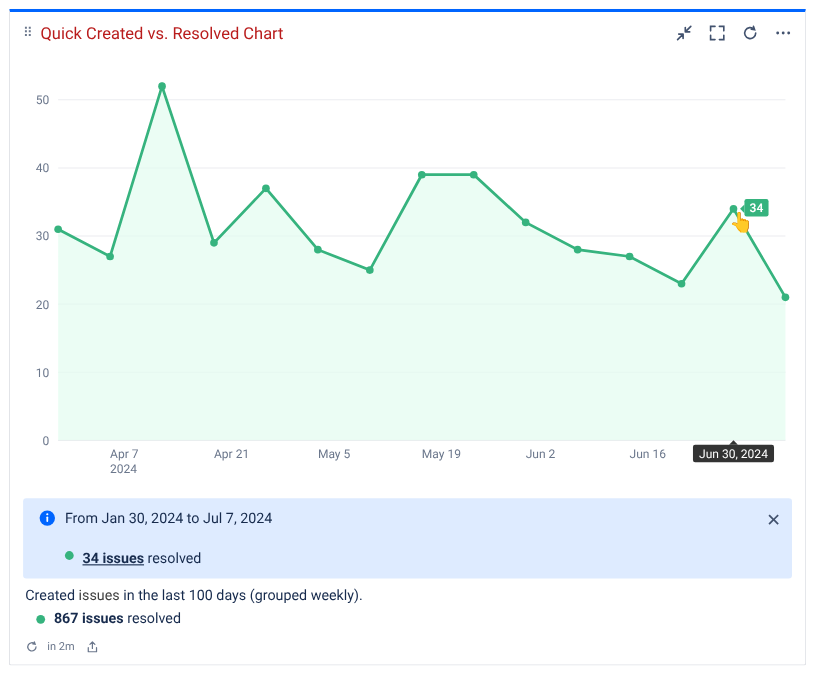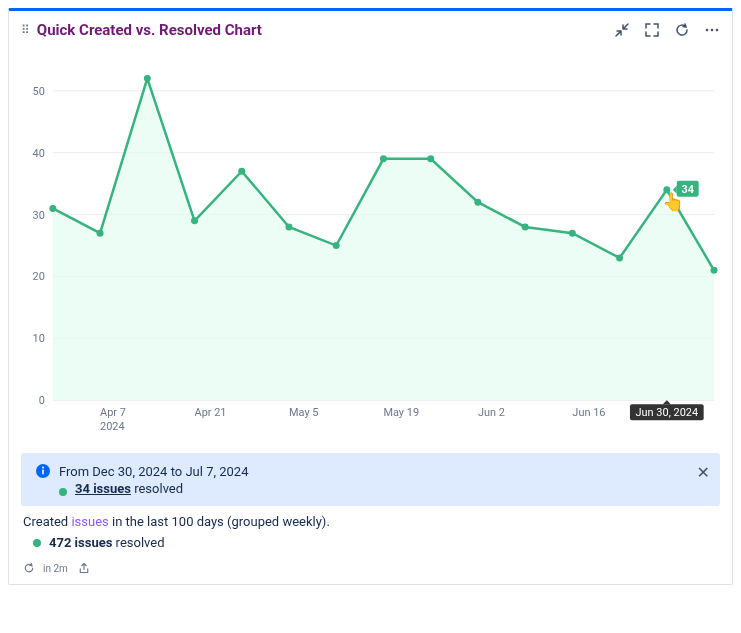--- a/index.html
+++ b/index.html
@@ -22,24 +22,24 @@
     align-items: center;
     padding: 10px 12px 6px 12px;
   }
   .drag-handle {
     color: #6B778C;
     font-size: 12px;
     margin-right: 8px;
     letter-spacing: -1px;
   }
   .card-title {
-    font-weight: 700;
+    font-weight: 400;
     font-size: 15px;
     flex: 1;
-    color: #701a75;
+    color: #b91c1c;
   }
   .header-actions {
     display: flex;
     gap: 14px;
     color: #42526E;
   }
   .header-actions .icon-btn { cursor: pointer; display:flex; align-items:center; }
   .chart-wrap {
     position: relative;
     height: 400px;
@@ -61,32 +61,32 @@
     margin: 8px 12px 6px 12px;
     background: #DEEBFF;
     border-radius: 3px;
     padding: 10px 14px;
     position: relative;
     font-size: 13px;
     color: #172B4D;
   }
   .info-panel .info-row1 { display:flex; align-items:center; gap:8px; }
   .info-panel .info-icon svg { display:block; }
-  .info-panel .info-row2 { margin-top:2px; padding-left: 24px; display:flex; align-items:flex-end; gap:8px; }
+  .info-panel .info-row2 { margin-top:22px; padding-left: 24px; display:flex; align-items:flex-start; gap:8px; }
   .info-panel .close-btn { position:absolute; right:10px; top:10px; color:#42526E; cursor:pointer; font-size:16px;}
   .dot-green { width:8px; height:8px; border-radius:50%; background:#36B37E; display:inline-block; }
   .underline-bold { font-weight:700; text-decoration: underline; }
 
   .summary {
     padding: 2px 14px 8px 14px;
     font-size: 13px;
     color: #172B4D;
   }
   .summary .line1 { margin-bottom: 6px; }
-  .summary .link { color:#8b5cf6; }
+  .summary .link { color:#404040; }
   .summary .line2 { display:flex; align-items:center; gap:8px; padding-left:10px; }
   .summary .bold-green { font-weight:700; color:#172B4D; }
 
   .footer {
     display:flex; align-items:center; gap:8px;
     padding: 4px 14px 10px 14px;
     font-size: 10px; color:#6B778C;
   }
   .footer .icon { color:#6B778C; display:flex; }
 </style>
@@ -176,38 +176,38 @@
   <div class="info-panel">
     <span class="close-btn">✕</span>
     <div class="info-row1">
       <span class="info-icon">
         <svg width="16" height="16" viewBox="0 0 16 16">
             <circle cx="8" cy="8" r="7" fill="#0065FF"></circle>
             <rect x="7.2" y="6.5" width="1.6" height="5" fill="#fff" rx="0.8"></rect>
             <circle cx="8" cy="4.5" r="1" fill="#fff"></circle>
           </svg>
       </span>
-      <span>From Dec 30, 2024 to Jul 7, 2024</span>
+      <span>From Jan 30, 2024 to Jul 7, 2024</span>
     </div>
     <div class="info-row2">
       <span class="dot-green"></span>
       <span>
         <span class="underline-bold">34 issues</span><span> resolved</span>
       </span>
     </div>
   </div>
 
   <div class="summary">
     <div class="line1">
       <span>Created </span><span class="link">issues</span><span> in the last 100 days (grouped weekly).</span>
     </div>
     <div class="line2">
       <span class="dot-green"></span>
       <span>
-        <span class="bold-green">472 issues</span><span> resolved</span>
+        <span class="bold-green">867 issues</span><span> resolved</span>
       </span>
     </div>
   </div>
 
   <div class="footer">
     <span class="icon">
       <svg width="12" height="12" viewBox="0 0 16 16">
           <path d="M13 8 A5 5 0 1 1 11.5 4.5 M11 2 L12 5 L9 4.5" stroke="currentColor" stroke-width="1.5" fill="none" stroke-linecap="round"></path>
         </svg>
     </span>

